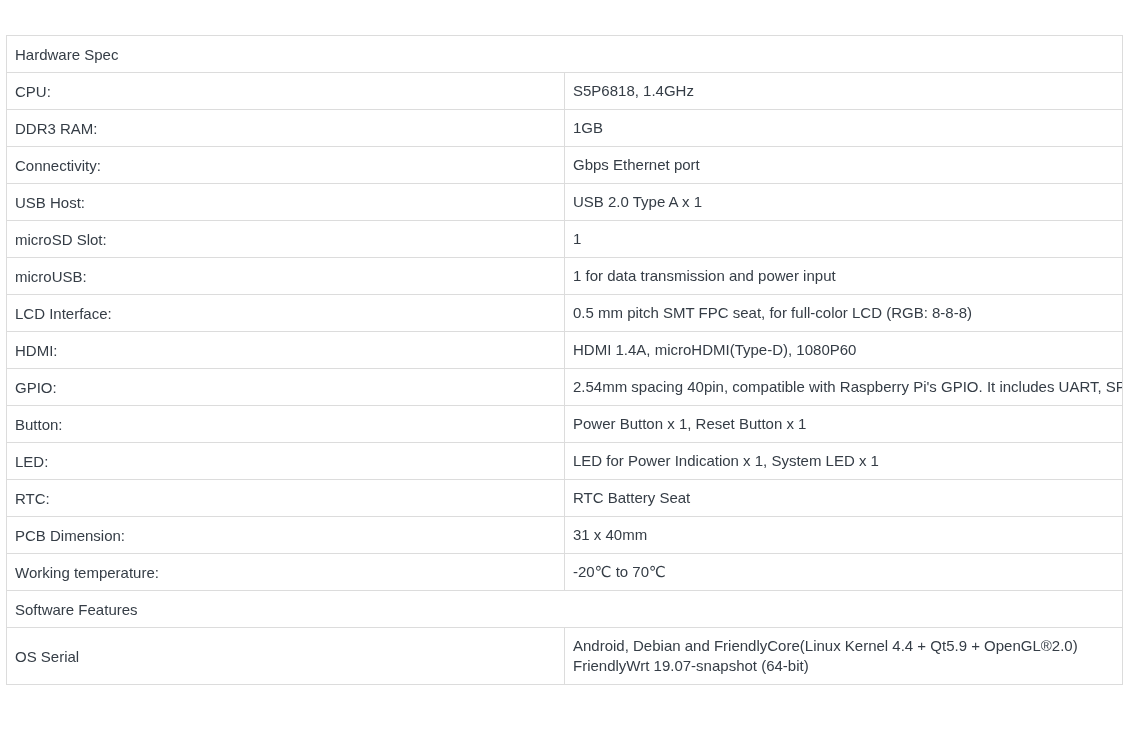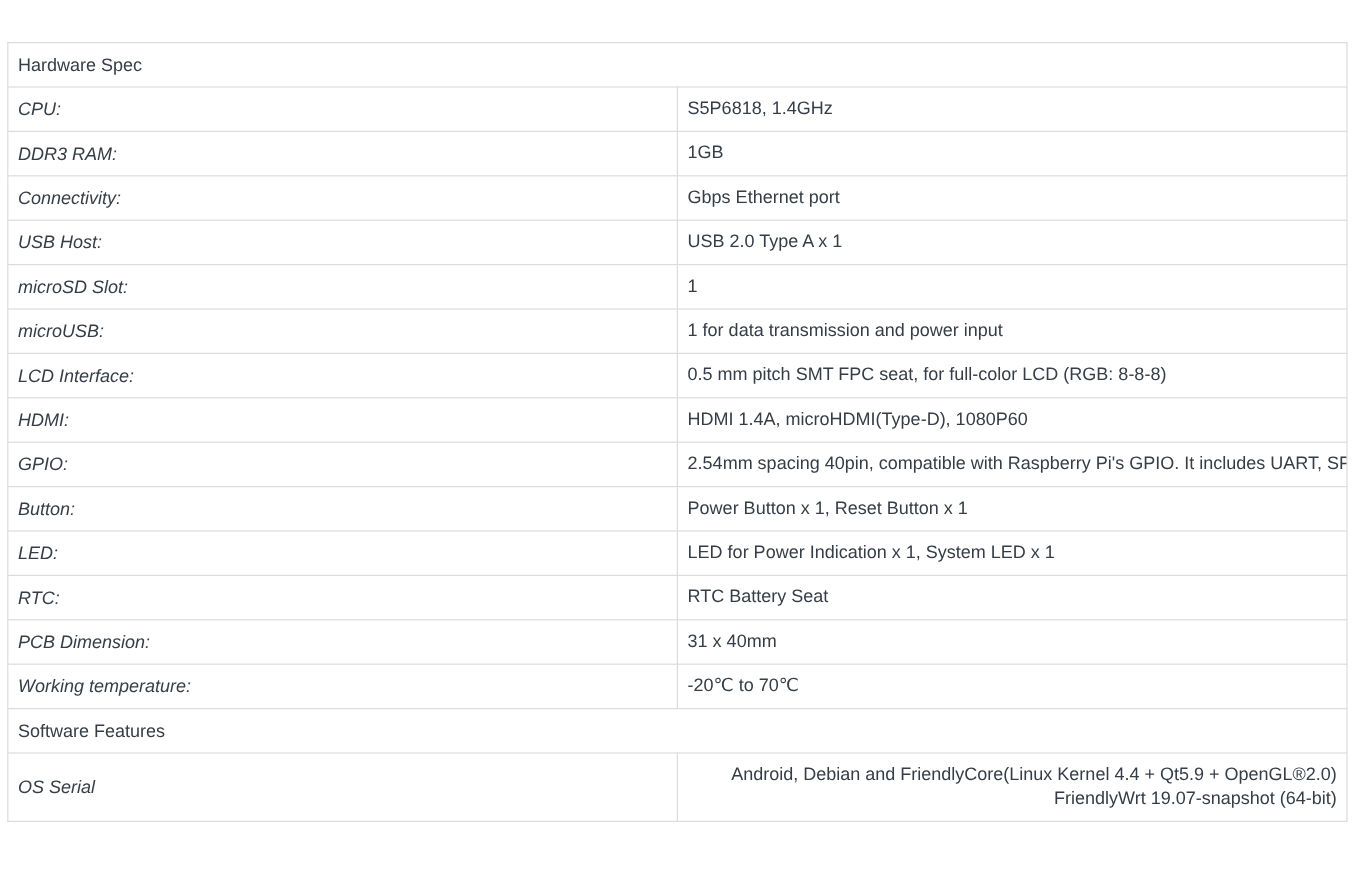--- a/index.html
+++ b/index.html
@@ -31,29 +31,27 @@
     height: 36px;
     vertical-align: middle;
     overflow: hidden;
     white-space: nowrap;
   }
   td.section-header-cell {
     color: #75787d;
   }
   td.label-cell {
     width: 238px; 
-    font-style: italic;
   }
   td.value-cell .value-line {
     line-height: 20px;
   }
   td.value-cell.multi {
     padding-top: 8px;
     padding-bottom: 8px;
-    text-align: right;
   }
 </style>
 </head>
 <body>
 
 <div class="spec-table-wrap">
   <table class="spec-table">
     <tbody id="spec-tbody">
         <tr>
           <td class="section-header-cell" colspan="2">Hardware Spec</td>

